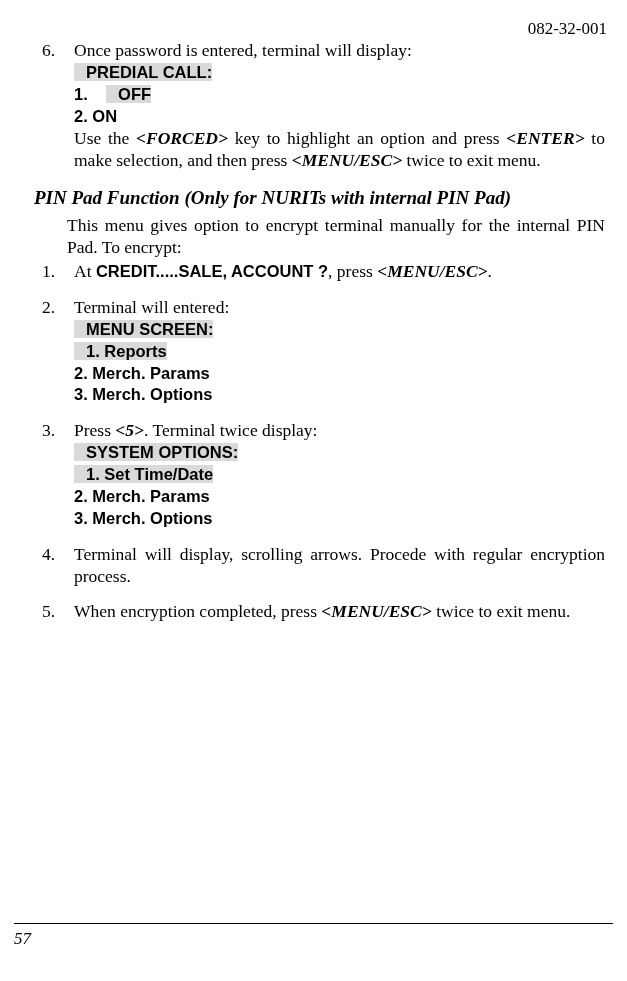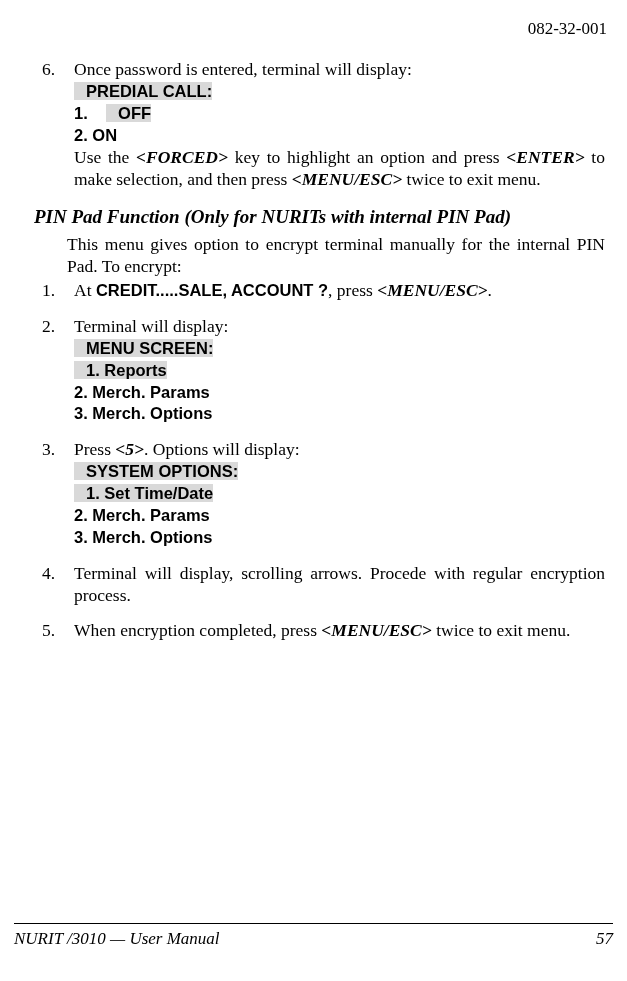--- a/index.html
+++ b/index.html
@@ -14,21 +14,21 @@
       font-family: 'Times New Roman', Times, serif;
       font-size: 17.5px;
       line-height: 1.25;
       color: #000;
       position: relative;
       padding: 18px 14px 0 14px;
     }
     .doc-id {
       text-align: right;
       font-size: 17px;
-      margin-bottom: 20px;
+      margin-bottom: 1px;
       padding-right: 6px;
     }
     .content {
       padding-left: 20px;
       padding-right: 8px;
     }
     .list-item {
       display: flex;
       margin-bottom: 14px;
     }
@@ -125,32 +125,32 @@
   <div class="list-item">
     <div class="list-num">1.</div>
     <div class="list-body">
       <span>At  </span><span class="arial-bold">CREDIT.....SALE, ACCOUNT ?</span><span>, press </span><span class="italic-bold">&lt;MENU/ESC&gt;</span><span>.</span>
     </div>
   </div>
 
   <div class="list-item">
     <div class="list-num">2.</div>
     <div class="list-body">
-      <span>Terminal will display:</span><br>
+      <span>Terminal will entered:</span><br>
       <span class="highlight">MENU SCREEN:</span><br>
       <span class="highlight">1.    Reports</span><br>
       <span class="arial-bold">2.    Merch. Params</span><br>
       <span class="arial-bold">3.    Merch. Options</span>
     </div>
   </div>
 
   <div class="list-item">
     <div class="list-num">3.</div>
     <div class="list-body">
-      <span>Press </span><span class="italic-bold">&lt;5&gt;</span><span>. Options will display:</span><br>
+      <span>Press </span><span class="italic-bold">&lt;5&gt;</span><span>. Terminal twice display:</span><br>
       <span class="highlight">SYSTEM OPTIONS:</span><br>
       <span class="highlight">1.    Set Time/Date</span><br>
       <span class="arial-bold">2.    Merch. Params</span><br>
       <span class="arial-bold">3.    Merch. Options</span><br>
     </div>
   </div>
 
   <div class="list-item">
     <div class="list-num">4.</div>
     <div class="list-body jtext">
@@ -162,16 +162,15 @@
     <div class="list-num">5.</div>
     <div class="list-body jtext">
       <span>When encryption completed, press </span><span class="italic-bold">&lt;MENU/ESC&gt;</span><span> twice to exit menu.</span>
     </div>
   </div>
 
 </div>
 
 <div class="footer">
   <div class="footer-row">
-    <span class="footer-left">NURIT /3010 — User Manual</span>
     <span class="footer-right">57</span>
   </div>
 </div>
 
 </body></html>

